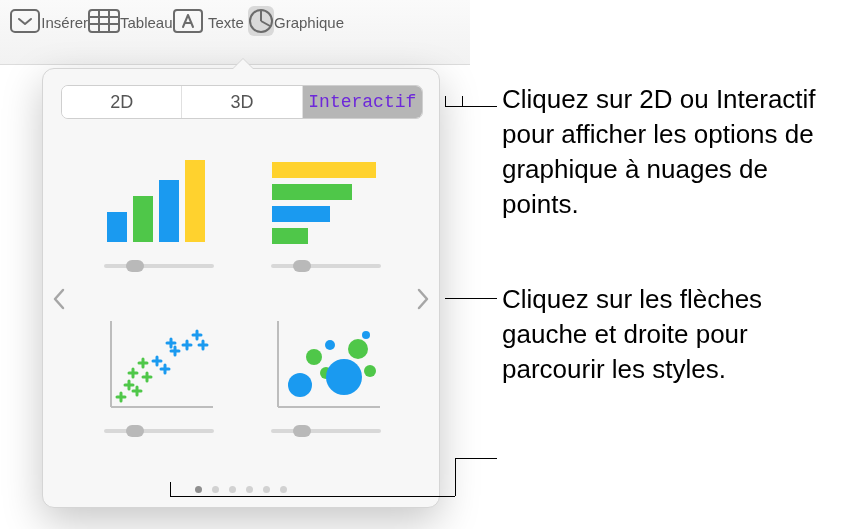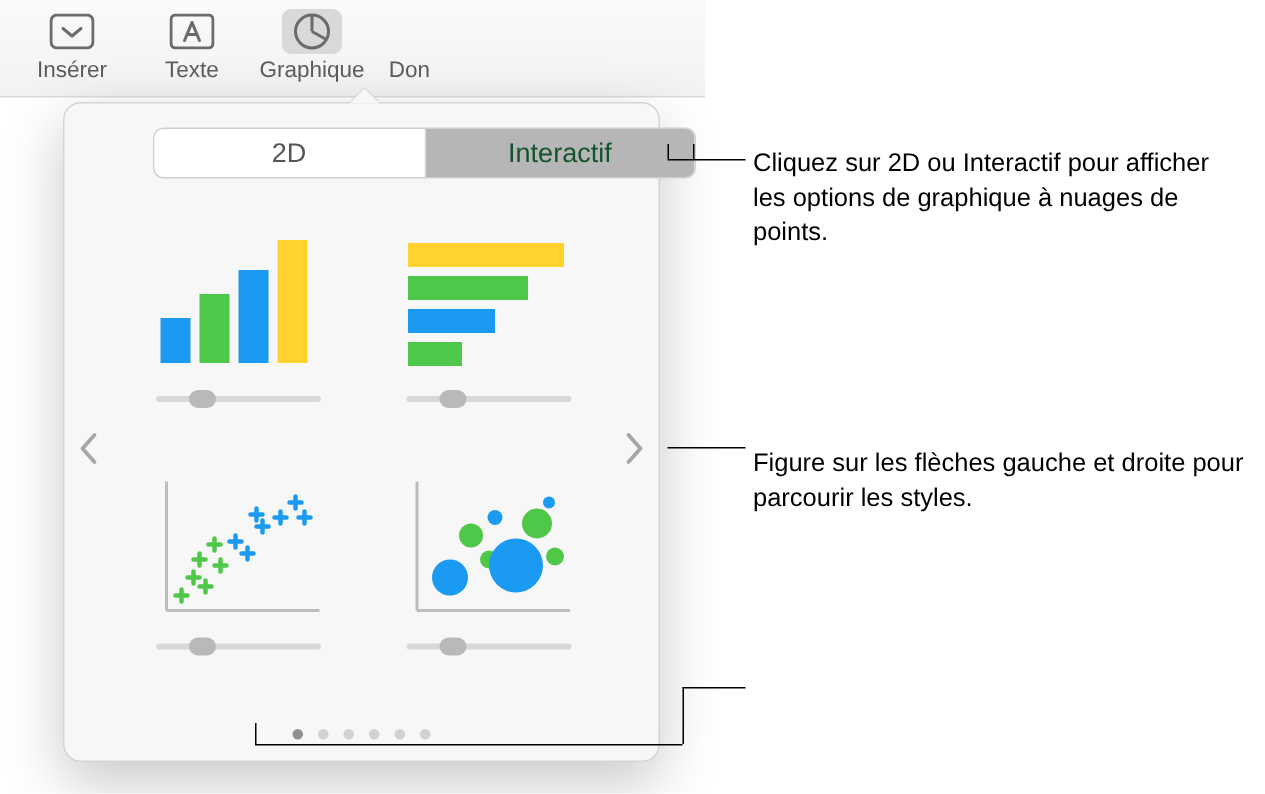--- a/index.html
+++ b/index.html
@@ -14,21 +14,21 @@
   .stage { position: relative; width: 843px; height: 529px; }
   
   .toolbar {
     position: absolute; left: 0; top: 0; width: 470px; height: 65px;
     display: flex; align-items: flex-start; gap: 0px;
     padding: 4px 8px 0 8px;
     background: linear-gradient(#fafafa,#f2f2f2);
     border-bottom: 1px solid #dcdcdc;
   }
   .tb-btn {
-    display: flex; flex-direction: column; align-items: center;
+    display: flex; flex-direction: row; align-items: center;
     width: 80px; padding-top: 2px;
     font-size: 15px; color: #5c5c5c;
     cursor: default;
   }
   .tb-icon {
     width: 40px; height: 30px; display: flex; align-items: center; justify-content: center;
     border-radius: 6px;
   }
   .tb-icon.active { background: #d9d9d9; }
   .tb-icon svg { stroke: #6b6b6b; }
@@ -44,28 +44,28 @@
   }
   .popover::before {
     content:""; position:absolute; top:-10px; left:190px;
     border-left:10px solid transparent; border-right:10px solid transparent;
     border-bottom:10px solid #f7f7f7;
     filter: drop-shadow(0 -1px 0 #d5d5d5);
   }
   .seg {
     position: absolute; left: 18px; top: 16px; width: 362px; height: 34px;
     display: flex; border-radius: 7px; overflow: hidden;
-    border: 1px solid #cfcfcf; background: #fff; margin-left: 41px;
+    border: 1px solid #cfcfcf; background: #fff;
   }
   .seg-btn {
     flex:1; display:flex; align-items:center; justify-content:center;
     font-size: 18px; color:#555; background:#ffffff; border-right:1px solid #e0e0e0;
   }
   .seg-btn:last-child{border-right:none;}
-  .seg-btn.active { background:#b6b6b6; color:#14532d; }
+  .seg-btn.active { background:#b6b6b6; color:#6d28d9;font-family:Liberation Mono, monospace; }
   .grid {
     position:absolute; left:18px; top:66px; width:362px; height:330px;
     display:grid; grid-template-columns: 1fr 1fr; grid-template-rows: 1fr 1fr;
     gap: 20px 20px; padding: 10px 24px;
   }
   .cell {
     display:flex; flex-direction:column; align-items:center; justify-content:flex-start;
   }
   .thumb {
     width: 130px; height: 110px; display:flex; align-items:center; justify-content:center;
@@ -82,21 +82,21 @@
   }
   .nav-left{ left:2px; } .nav-right{ right:2px; }
   .pager {
     position:absolute; left:0; right:0; bottom:14px; display:flex; justify-content:center; gap:10px;
   }
   .dot{ width:7px; height:7px; border-radius:50%; background:#d2d2d2;}
   .dot.active{ background:#8f8f8f;}
 
   
   .callout {
-    position:absolute; font-size:17px; line-height:1.35; color:#000; width: 330px; margin-top: 16px;
+    position:absolute; font-size:26px; line-height:1.35; color:#000; width: 330px;
   }
 
   
   .hline{position:absolute; height:1px; background:#000;}
   .vline{position:absolute; width:1px; background:#000;}
 </style>
 </head>
 <body>
 <div class="stage">
 
@@ -105,46 +105,57 @@
     <div class="tb-icon">
       <svg width="30" height="24" viewBox="0 0 30 24" fill="none">
             <rect x="1" y="1" width="28" height="22" rx="4" stroke-width="2"></rect>
             <path d="M9 10l6 5 6-5" stroke-width="2" stroke-linecap="round" stroke-linejoin="round"></path>
           </svg>
     </div>
     <span class="tb-label">Insérer</span>
   </div>
   <div class="tb-btn">
     <div class="tb-icon">
+      <svg width="32" height="24" viewBox="0 0 32 24" fill="none">
+            <rect x="1" y="1" width="30" height="22" rx="3" stroke-width="2"></rect>
+            <line x1="1" y1="8" x2="31" y2="8" stroke-width="2"></line>
+            <line x1="1" y1="15" x2="31" y2="15" stroke-width="2"></line>
+            <line x1="11" y1="1" x2="11" y2="23" stroke-width="2"></line>
+            <line x1="21" y1="1" x2="21" y2="23" stroke-width="2"></line>
+          </svg>
+    </div>
+    <span class="tb-label">Tableau</span>
+  </div>
+  <div class="tb-btn">
+    <div class="tb-icon">
       <svg width="30" height="24" viewBox="0 0 30 24" fill="none">
             <rect x="1" y="1" width="28" height="22" rx="3" stroke-width="2"></rect>
             <path d="M15 6l-5 12M15 6l5 12M11.5 14h7" stroke-width="2" stroke-linecap="round"></path>
           </svg>
     </div>
     <span class="tb-label">Texte</span>
   </div>
   <div class="tb-btn">
     <div class="tb-icon active">
       <svg width="26" height="26" viewBox="0 0 26 26" fill="none">
             <circle cx="13" cy="13" r="11" stroke-width="2"></circle>
             <path d="M13 13V2M13 13l9 5" stroke-width="2"></path>
           </svg>
     </div>
     <span class="tb-label">Graphique</span>
   </div>
-  <div class="tb-btn" style="width:50px">
-    <div class="tb-icon"></div>
-    <span class="tb-label">Don</span>
-  </div>
 </div>
 
 <div class="popover">
   <div class="seg">
     <div class="seg-btn">
           <span>2D</span>
+        </div>
+    <div class="seg-btn">
+          <span>3D</span>
         </div>
     <div class="seg-btn active">
           <span>Interactif</span>
         </div>
   </div>
 
   <div class="nav-left">
     <svg width="14" height="22" viewBox="0 0 14 22" fill="none">
           <path d="M11 2L3 11l8 9" stroke="#a6a6a6" stroke-width="2.5" stroke-linecap="round" stroke-linejoin="round"></path>
         </svg>
@@ -257,16 +268,16 @@
 
 <div class="vline" style="left:170px; top:482px; height:14px"></div>
 <div class="hline" style="left:170px; top:496px; width:285px"></div>
 <div class="vline" style="left:455px; top:458px; height:38px"></div>
 <div class="hline" style="left:455px; top:458px; width:42px"></div>
 
 <div class="callout" style="left:502px; top:82px">
   <span>Cliquez sur 2D ou Interactif pour afficher les options de graphique à nuages de points.</span>
 </div>
 <div class="callout" style="left:502px; top:282px">
-  <span>Figure sur les flèches gauche et droite pour parcourir les styles.</span>
+  <span>Cliquez sur les flèches gauche et droite pour parcourir les styles.</span>
 </div>
 
 </div>
 
 </body></html>

